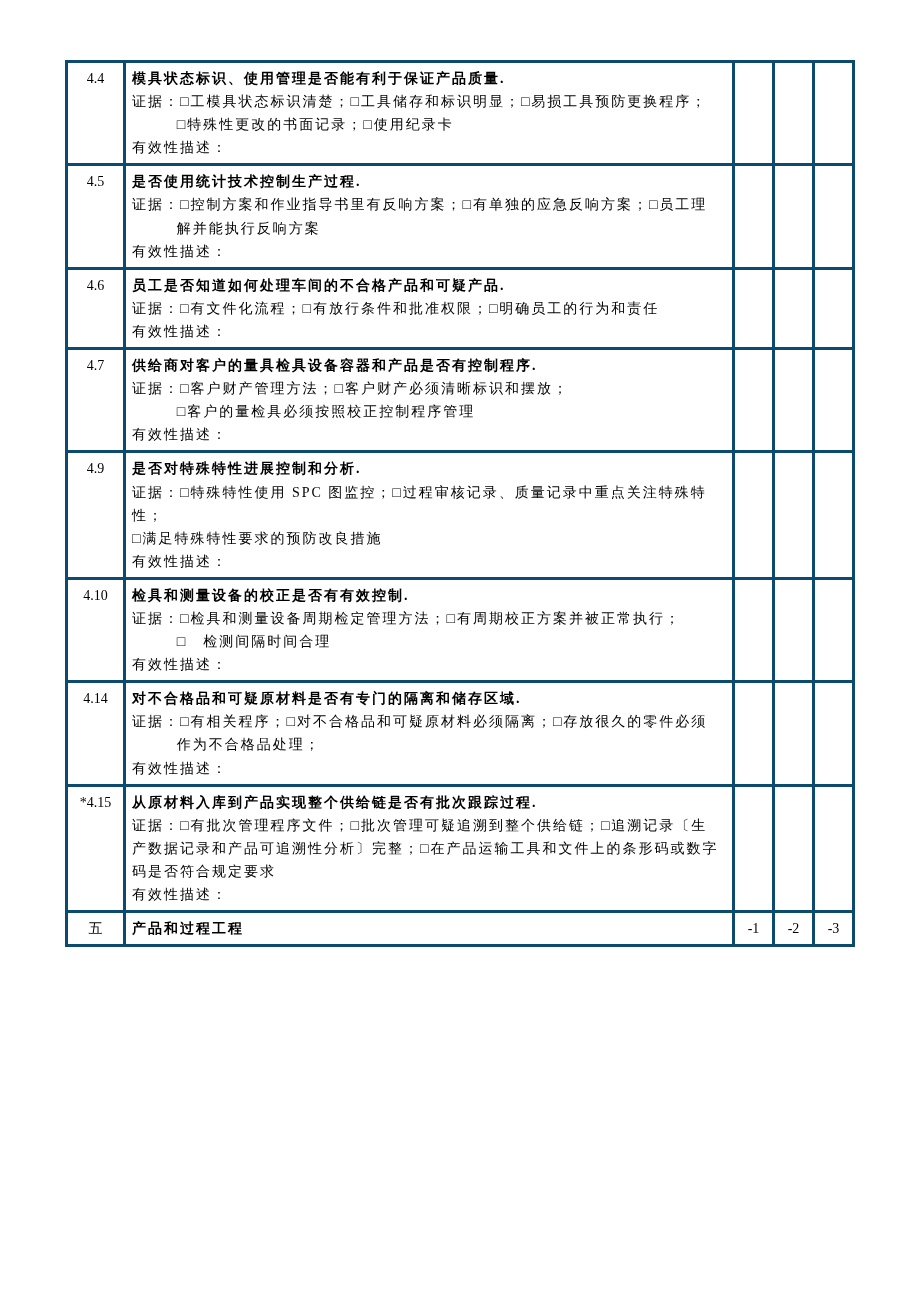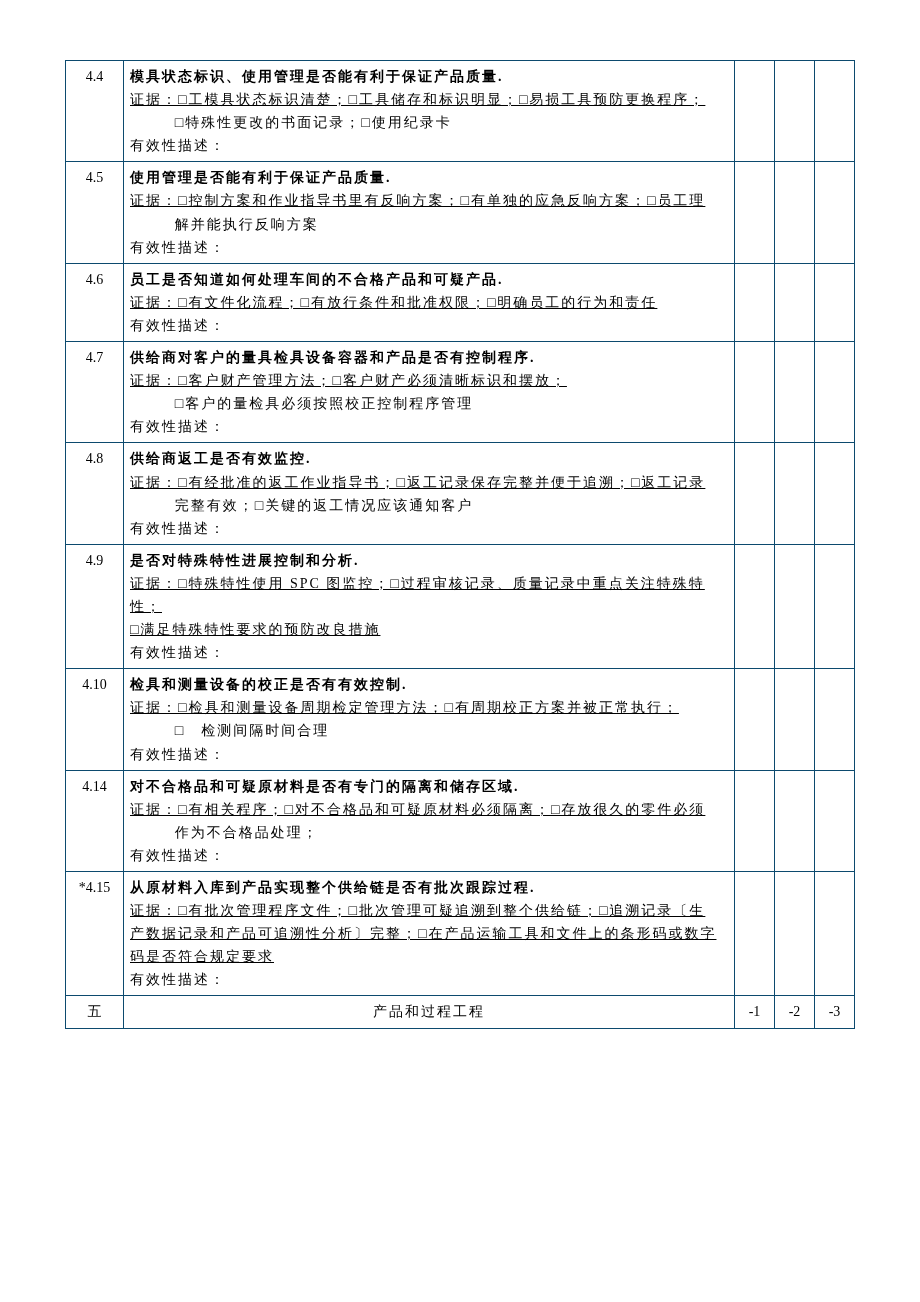--- a/index.html
+++ b/index.html
@@ -8,33 +8,33 @@
       font-family: "SimSun", "宋体", serif;
       padding: 60px 65px;
       width: 920px;
     }
     table {
       border-collapse: collapse;
       width: 100%;
       table-layout: fixed;
     }
     td {
-      border: 1px solid #0c4a6e;
+      border: 3px solid #0c4a6e;
       padding: 4px 6px;
       vertical-align: top;
       font-size: 14px;
       line-height: 1.65;
     }
     .col-num { width: 58px; text-align: center; }
     .col-score { width: 40px; text-align: center; vertical-align: middle; }
     .title-line { font-weight: bold; letter-spacing: 2px; }
-    .evidence { letter-spacing: 2px; padding-left: 0; text-decoration: underline; }
+    .evidence { letter-spacing: 2px; padding-left: 0; }
     .indent { padding-left: 3.2em; display: block; letter-spacing: 2px; }
     .desc { letter-spacing: 2px; }
-    .section-header { font-weight: normal; text-align: center; letter-spacing: 2px; }
+    .section-header { font-weight: bold; text-align: left; letter-spacing: 2px; }
   </style>
 </head>
 <body>
 
 <table>
   <tbody id="tbody">
       <tr>
         <td class="col-num">4.4</td>
         <td>
           <div class="title-line">模具状态标识、使用管理是否能有利于保证产品质量.</div>
@@ -42,21 +42,21 @@
           <span class="indent">□特殊性更改的书面记录；□使用纪录卡</span>
           <div class="desc">有效性描述：</div>
         </td>
         <td class="col-score"></td>
         <td class="col-score"></td>
         <td class="col-score"></td>
       </tr>
       <tr>
         <td class="col-num">4.5</td>
         <td>
-          <div class="title-line">使用管理是否能有利于保证产品质量.</div>
+          <div class="title-line">是否使用统计技术控制生产过程.</div>
           <div class="evidence">证据：□控制方案和作业指导书里有反响方案；□有单独的应急反响方案；□员工理</div>
           <span class="indent">解并能执行反响方案</span>
           <div class="desc">有效性描述：</div>
         </td>
         <td class="col-score"></td>
         <td class="col-score"></td>
         <td class="col-score"></td>
       </tr>
       <tr>
         <td class="col-num">4.6</td>
@@ -68,32 +68,20 @@
         <td class="col-score"></td>
         <td class="col-score"></td>
         <td class="col-score"></td>
       </tr>
       <tr>
         <td class="col-num">4.7</td>
         <td>
           <div class="title-line">供给商对客户的量具检具设备容器和产品是否有控制程序.</div>
           <div class="evidence">证据：□客户财产管理方法；□客户财产必须清晰标识和摆放；</div>
           <span class="indent">□客户的量检具必须按照校正控制程序管理</span>
-          <div class="desc">有效性描述：</div>
-        </td>
-        <td class="col-score"></td>
-        <td class="col-score"></td>
-        <td class="col-score"></td>
-      </tr>
-      <tr>
-        <td class="col-num">4.8</td>
-        <td>
-          <div class="title-line">供给商返工是否有效监控.</div>
-          <div class="evidence">证据：□有经批准的返工作业指导书；□返工记录保存完整并便于追溯；□返工记录</div>
-          <span class="indent">完整有效；□关键的返工情况应该通知客户</span>
           <div class="desc">有效性描述：</div>
         </td>
         <td class="col-score"></td>
         <td class="col-score"></td>
         <td class="col-score"></td>
       </tr>
       <tr>
         <td class="col-num">4.9</td>
         <td>
           <div class="title-line">是否对特殊特性进展控制和分析.</div>

